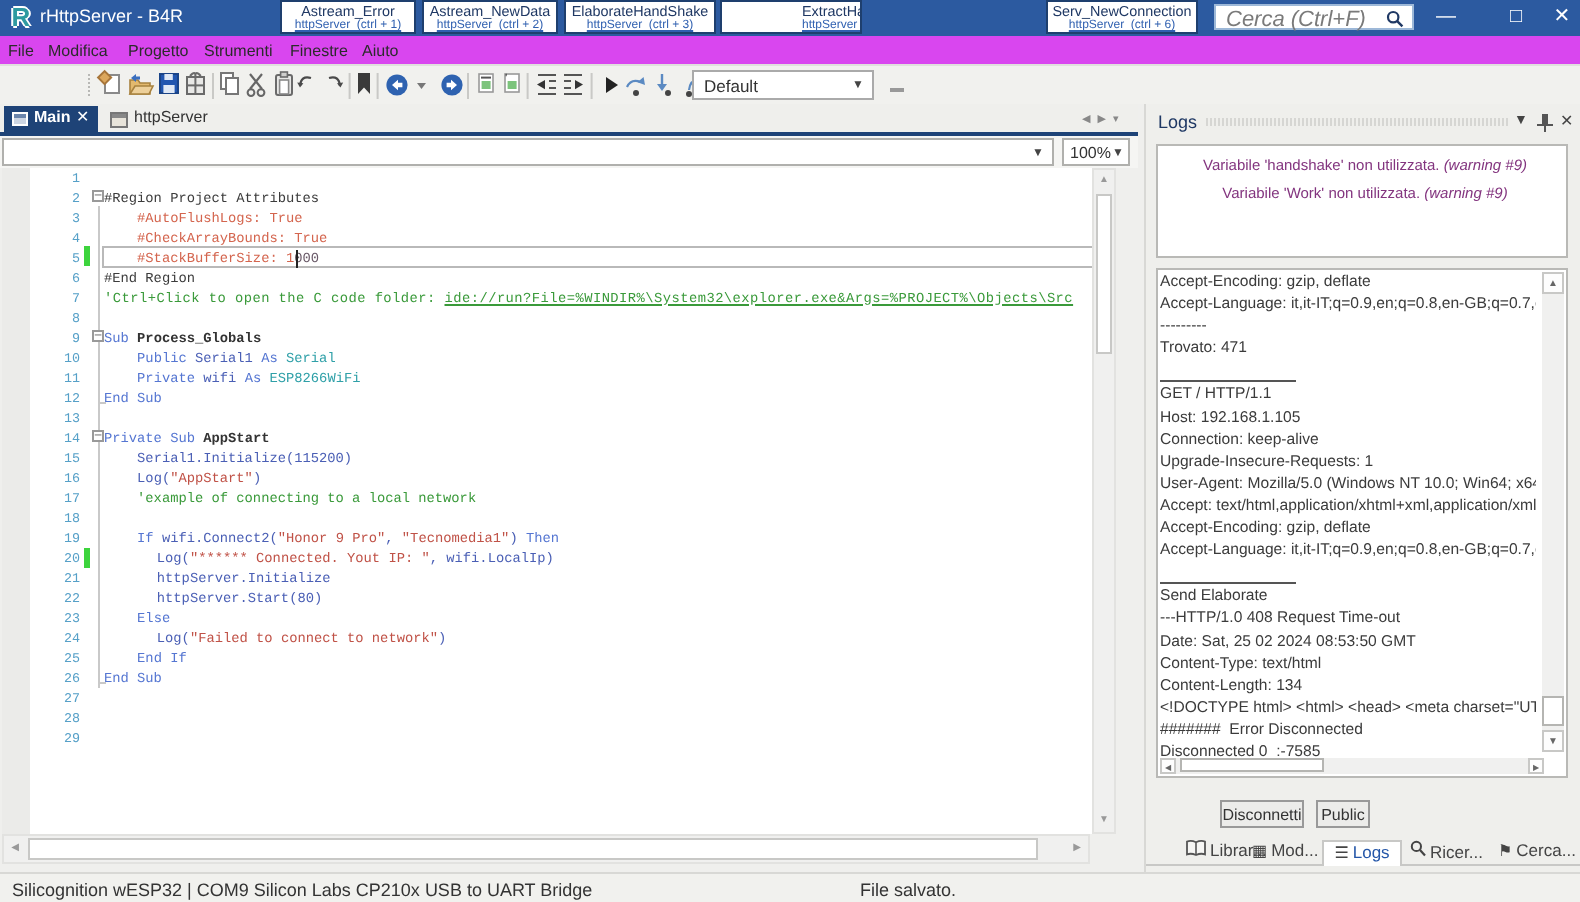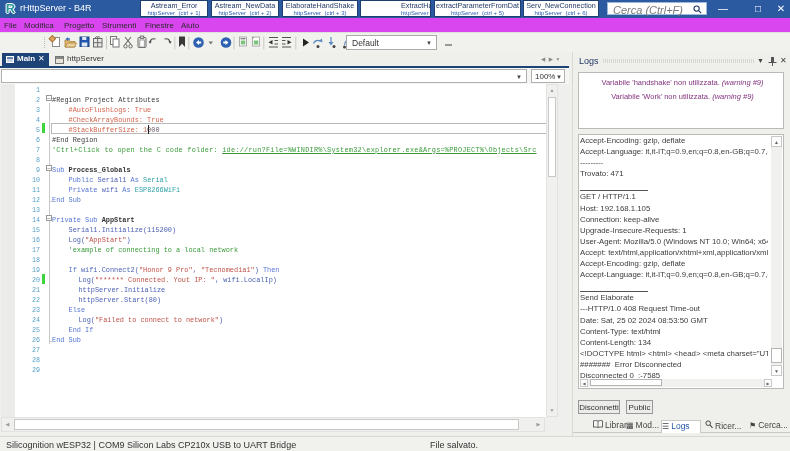--- a/index.html
+++ b/index.html
@@ -88,21 +88,21 @@
 #logbox { position:absolute; left:5px; top:82px; width:206px; height:255px; background:#fff; border:1px solid #b9b9b6; overflow:hidden; }
 #logtxt { position:absolute; left:1px; top:0px; width:188px; font-size:7.8px; color:#3b3b3b; line-height:11.1px; white-space:pre; overflow:hidden; }
 #logvsb { position:absolute; right:1px; top:1px; width:11px; height:240px; background:#f0f0ef; }
 #logvsb .up { position:absolute; top:0; left:0; width:11px; height:11px; border:1px solid #c8c8c6; background:#fdfdfd; color:#666; font-size:5px; text-align:center; line-height:10px;}
 #logvsb .dn { position:absolute; bottom:0; left:0; width:11px; height:11px; border:1px solid #c8c8c6; background:#fdfdfd; color:#666; font-size:5px; text-align:center; line-height:10px;}
 #logvsb .th { position:absolute; bottom:13px; left:0px; width:11px; height:15px; background:#fff; border:1px solid #b5b5b2; }
 #loghsb { position:absolute; left:1px; bottom:1.5px; width:192px; height:8px; background:#f0f0ef; }
 #loghsb .lf { position:absolute; left:0; top:0; width:8px; height:8px; border:1px solid #c8c8c6; background:#fdfdfd; color:#666; font-size:4px; text-align:center; line-height:7px;}
 #loghsb .rt { position:absolute; right:0; top:0; width:8px; height:8px; border:1px solid #c8c8c6; background:#fdfdfd; color:#666; font-size:4px; text-align:center; line-height:7px;}
 #loghsb .th { position:absolute; left:10px; top:0px; width:72px; height:7px; background:#fff; border:1px solid #b5b5b2; }
-.btn { position:absolute; top:348px; height:14px; background:#ececea; border:1px solid #999; font-size:8px; color:#333; text-align:center; line-height:13px; }
+.btn { position:absolute; top:348px; height:14px; background:#ececea; border:1px solid #999; font-size:8px; color:#333; text-align:center; line-height:13px;margin-left:32px; }
 #rtabs { position:absolute; left:0; top:368px; width:218px; height:13px; border-bottom:1px solid #c8c8c6; }
 .rtab { position:absolute; top:0; height:13px; font-size:8.5px; color:#444; }
 .rtab .ic { margin-right:2px; font-size:8px; }
 #rtablogs { background:#fff; border:1px solid #c8c8c6; border-bottom:none; color:#2456a8; }
 
 
 #statusbar { position:absolute; left:0; top:436px; width:790px; height:15px; background:#f1f1ee; border-top:1px solid #d8d8d5; font-size:9px; color:#333; }
 </style>
 </head>
 <body>
@@ -118,24 +118,20 @@
       <div class="n1">Astream_NewData</div>
       <div class="n2">httpServer&nbsp; (ctrl + 2)</div>
     </div>
   <div class="ttab" style="left:282px; width:76px;">
       <div class="n1">ElaborateHandShake</div>
       <div class="n2">httpServer&nbsp; (ctrl + 3)</div>
     </div>
   <div class="ttab" style="left:360px; width:71px;padding-left:40px;">
       <div class="n1">ExtractHandShake</div>
       <div class="n2">httpServer&nbsp; (ctrl + 4)</div>
-    </div>
-  <div class="ttab" style="left:434px; width:87px;">
-      <div class="n1">extractParameterFromDat</div>
-      <div class="n2">httpServer&nbsp; (ctrl + 5)</div>
     </div>
   <div class="ttab" style="left:523px; width:76px;">
       <div class="n1">Serv_NewConnection</div>
       <div class="n2">httpServer&nbsp; (ctrl + 6)</div>
     </div>
   <div id="searchbox">
       <span class="ph">Cerca (Ctrl+F)</span>
       <svg style="position:absolute; right:4px; top:2px;" width="9" height="9" viewBox="0 0 9 9">
         <circle cx="3.6" cy="3.6" r="2.6" fill="none" stroke="#1f3864" stroke-width="1.1"></circle>
         <line x1="5.6" y1="5.6" x2="8.2" y2="8.2" stroke="#1f3864" stroke-width="1.2"></line>
@@ -408,21 +404,21 @@
       </div>
   </div>
   <div class="btn" style="left:5px; width:42px;">Disconnetti</div>
   <div class="btn" style="left:53px; width:27px;">Public</div>
   <div id="rtabs">
     <span class="rtab" style="left:20px;"><svg width="10" height="8" viewBox="0 0 10 8" style="margin-right:2px;">
           <path d="M0.5 0.8 q2 -0.8 4.5 0.3 q2.5 -1.1 4.5 -0.3 v6.4 q-2 -0.8 -4.5 0.3 q-2.5 -1.1 -4.5 -0.3 z" fill="#f6f6f4" stroke="#555" stroke-width="0.9"></path>
           <line x1="5" y1="1.1" x2="5" y2="7.5" stroke="#555" stroke-width="0.8"></line>
         </svg>Librar...</span>
     <span class="rtab" style="left:53px;"><span class="ic">▦</span>Mod...</span>
-    <span class="rtab" id="rtablogs" style="left:88px; width:40px; text-align:left;"><span class="ic" style="color:#444;">☰</span>Logs</span>
+    <span class="rtab" id="rtablogs" style="left:88px; width:40px; text-align:center;"><span class="ic" style="color:#444;">☰</span>Logs</span>
     <span class="rtab" style="left:132px;"><svg width="8" height="9" viewBox="0 0 8 9" style="margin-right:2px;">
           <circle cx="3.2" cy="3.2" r="2.3" fill="none" stroke="#444" stroke-width="1"></circle>
           <line x1="5" y1="5" x2="7.5" y2="7.8" stroke="#444" stroke-width="1.1"></line>
         </svg>Ricer...</span>
     <span class="rtab" style="left:176px;"><span class="ic">⚑</span>Cerca...</span>
   </div>
 </div>
 
 <div id="statusbar">
   <span style="position:absolute; left:6px; top:3px;">Silicognition wESP32 | COM9 Silicon Labs CP210x USB to UART Bridge</span>

